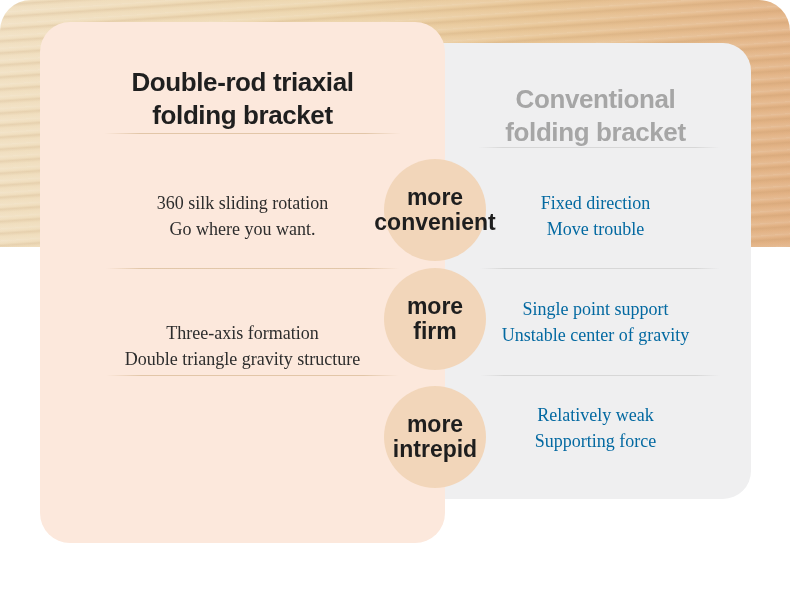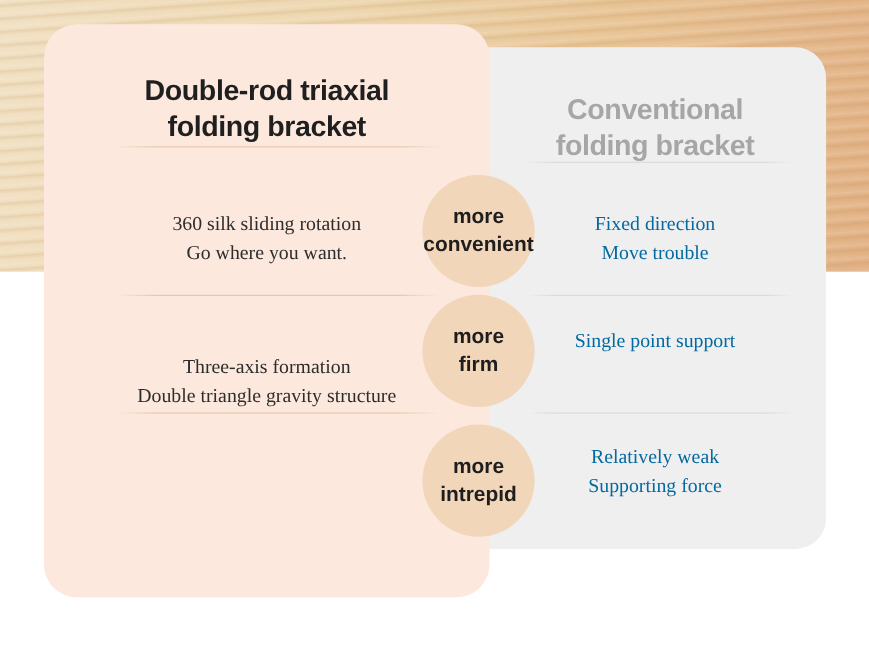--- a/index.html
+++ b/index.html
@@ -1,19 +1,20 @@
 <!DOCTYPE html>
 <html><head>
 <meta charset="utf-8">
 <style>
   html,body{margin:0;padding:0;background:#ffffff;}
   .stage{
     position:relative;width:790px;height:599px;overflow:hidden;
     background:#ffffff;
     font-family:"Liberation Sans", sans-serif;
+    border-radius:31px;
   }
   
   .wood{
     position:absolute;left:0;top:0;width:790px;height:247px;
     background:
       repeating-linear-gradient(176deg,
         rgba(255,255,255,0.16) 0px, rgba(255,255,255,0) 3px,
         rgba(166,120,70,0.13) 5px, rgba(255,255,255,0) 8px,
         rgba(255,255,255,0.10) 12px),
       linear-gradient(100deg,#f1e0c2 0%, #edd6ae 38%, #e8c596 65%, #e2b184 100%);
@@ -41,21 +42,21 @@
     position:absolute;left:0;width:100%;text-align:center;
     font-size:18px;line-height:26px;font-family:Liberation Serif, serif;
   }
   .row span{display:block;}
   .row-dark{color:#2d2d2d;}
   .row-gray{color:#0369a1;}
   .badge{
     position:absolute;left:384px;width:102px;height:102px;border-radius:50%;
     background:#f2d6ba;z-index:5;
     display:flex;flex-direction:column;align-items:center;justify-content:center;
-    font-size:19px;font-weight:700;color:#1e1e1e;line-height:25px;text-align:center;
+    font-size:23px;font-weight:700;color:#1e1e1e;line-height:25px;text-align:center;
   }
   .badge-1{top:159px;}
   .badge-2{top:268px;}
   .badge-3{top:386px;}
   .rl-title{left:64px;top:111px;width:297px;}
   .rl-1{left:66px;top:246px;width:293px;}
   .rl-2{left:66px;top:353px;width:293px;}
   .rr-title{left:38px;top:104px;width:242px;}
   .rr-1{left:40px;top:225px;width:240px;}
   .rr-2{left:40px;top:332px;width:240px;}
@@ -81,20 +82,21 @@
     <div class="rule rule-gray rr-title"></div>
 
     <div class="row row-gray rrow-1">
       <span>Fixed direction</span>
       <span>Move trouble</span>
     </div>
     <div class="rule rule-gray rr-1"></div>
 
     <div class="row row-gray rrow-2">
       <span>Single point support</span>
+      <span>Unstable center of gravity</span>
     </div>
     <div class="rule rule-gray rr-2"></div>
 
     <div class="row row-gray rrow-3">
       <span>Relatively weak</span>
       <span>Supporting force</span>
     </div>
   </div>
 
   <div class="card card-left">

